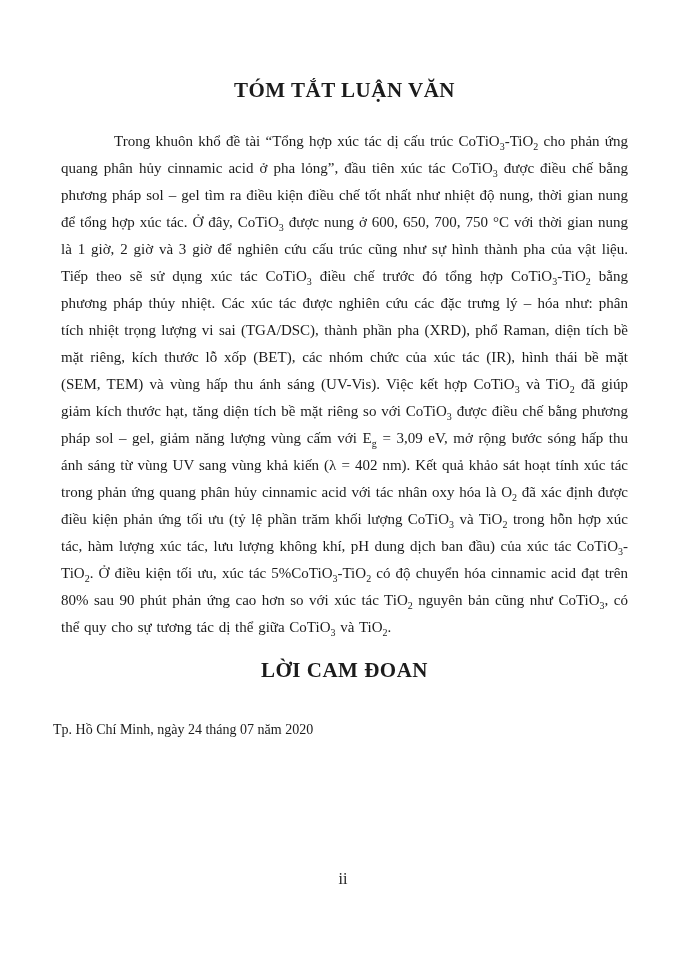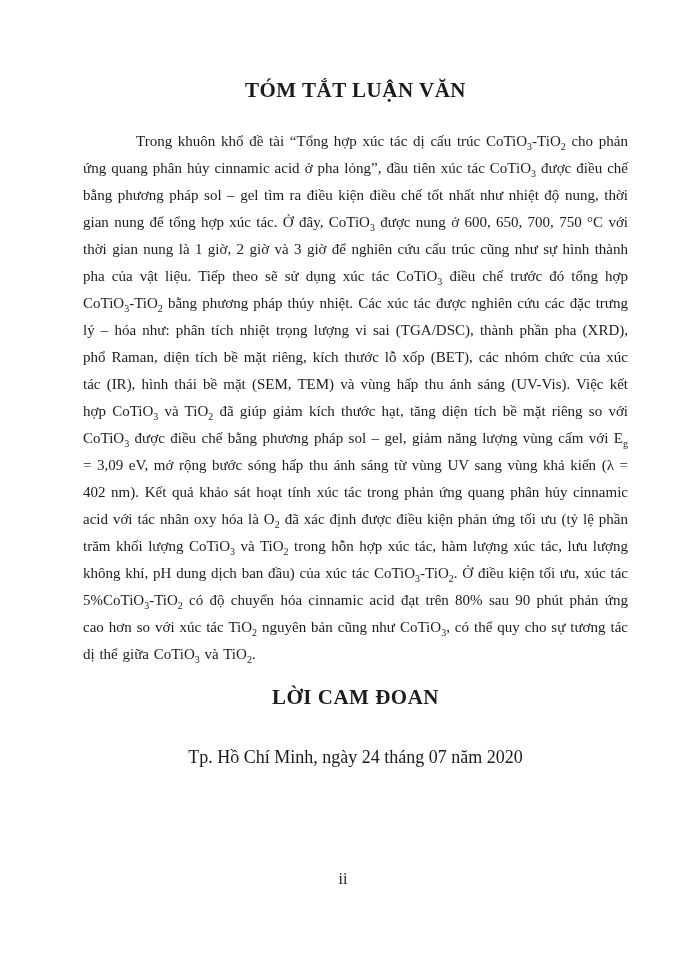--- a/index.html
+++ b/index.html
@@ -12,21 +12,21 @@
     height: 960px;
     font-family: "Liberation Serif", "DejaVu Serif", serif;
     color: #1b1b1b;
     overflow: hidden;
   }
   .page {
     position: relative;
     box-sizing: border-box;
     width: 700px;
     height: 960px;
-    padding: 78px 64px 0 75px;
+    padding: 78px 64px 0 53px;
     background: #ffffff;
   }
   .section-heading {
     font-size: 21px;
     line-height: 25px;
     font-weight: bold;
     text-align: center;
     margin: 0 0 25px 0;
     letter-spacing: 0.5px;
   }
@@ -39,23 +39,23 @@
     text-align: justify;
     text-indent: 53px;
     margin: 8px;
     word-spacing: 1px;
   }
   .body-paragraph sub {
     font-size: 10px;
     line-height: 0;
   }
   .date-line {
-    font-size: 18px;
+    font-size: 14px;
     line-height: 18px;
-    text-align: center;
+    text-align: left;
     margin: 38px 0 8px 0;
   }
   .page-number {
     position: absolute;
     top: 870px;
     left: 61px;
     width: 564px;
     text-align: center;
     font-size: 16px;
   }

